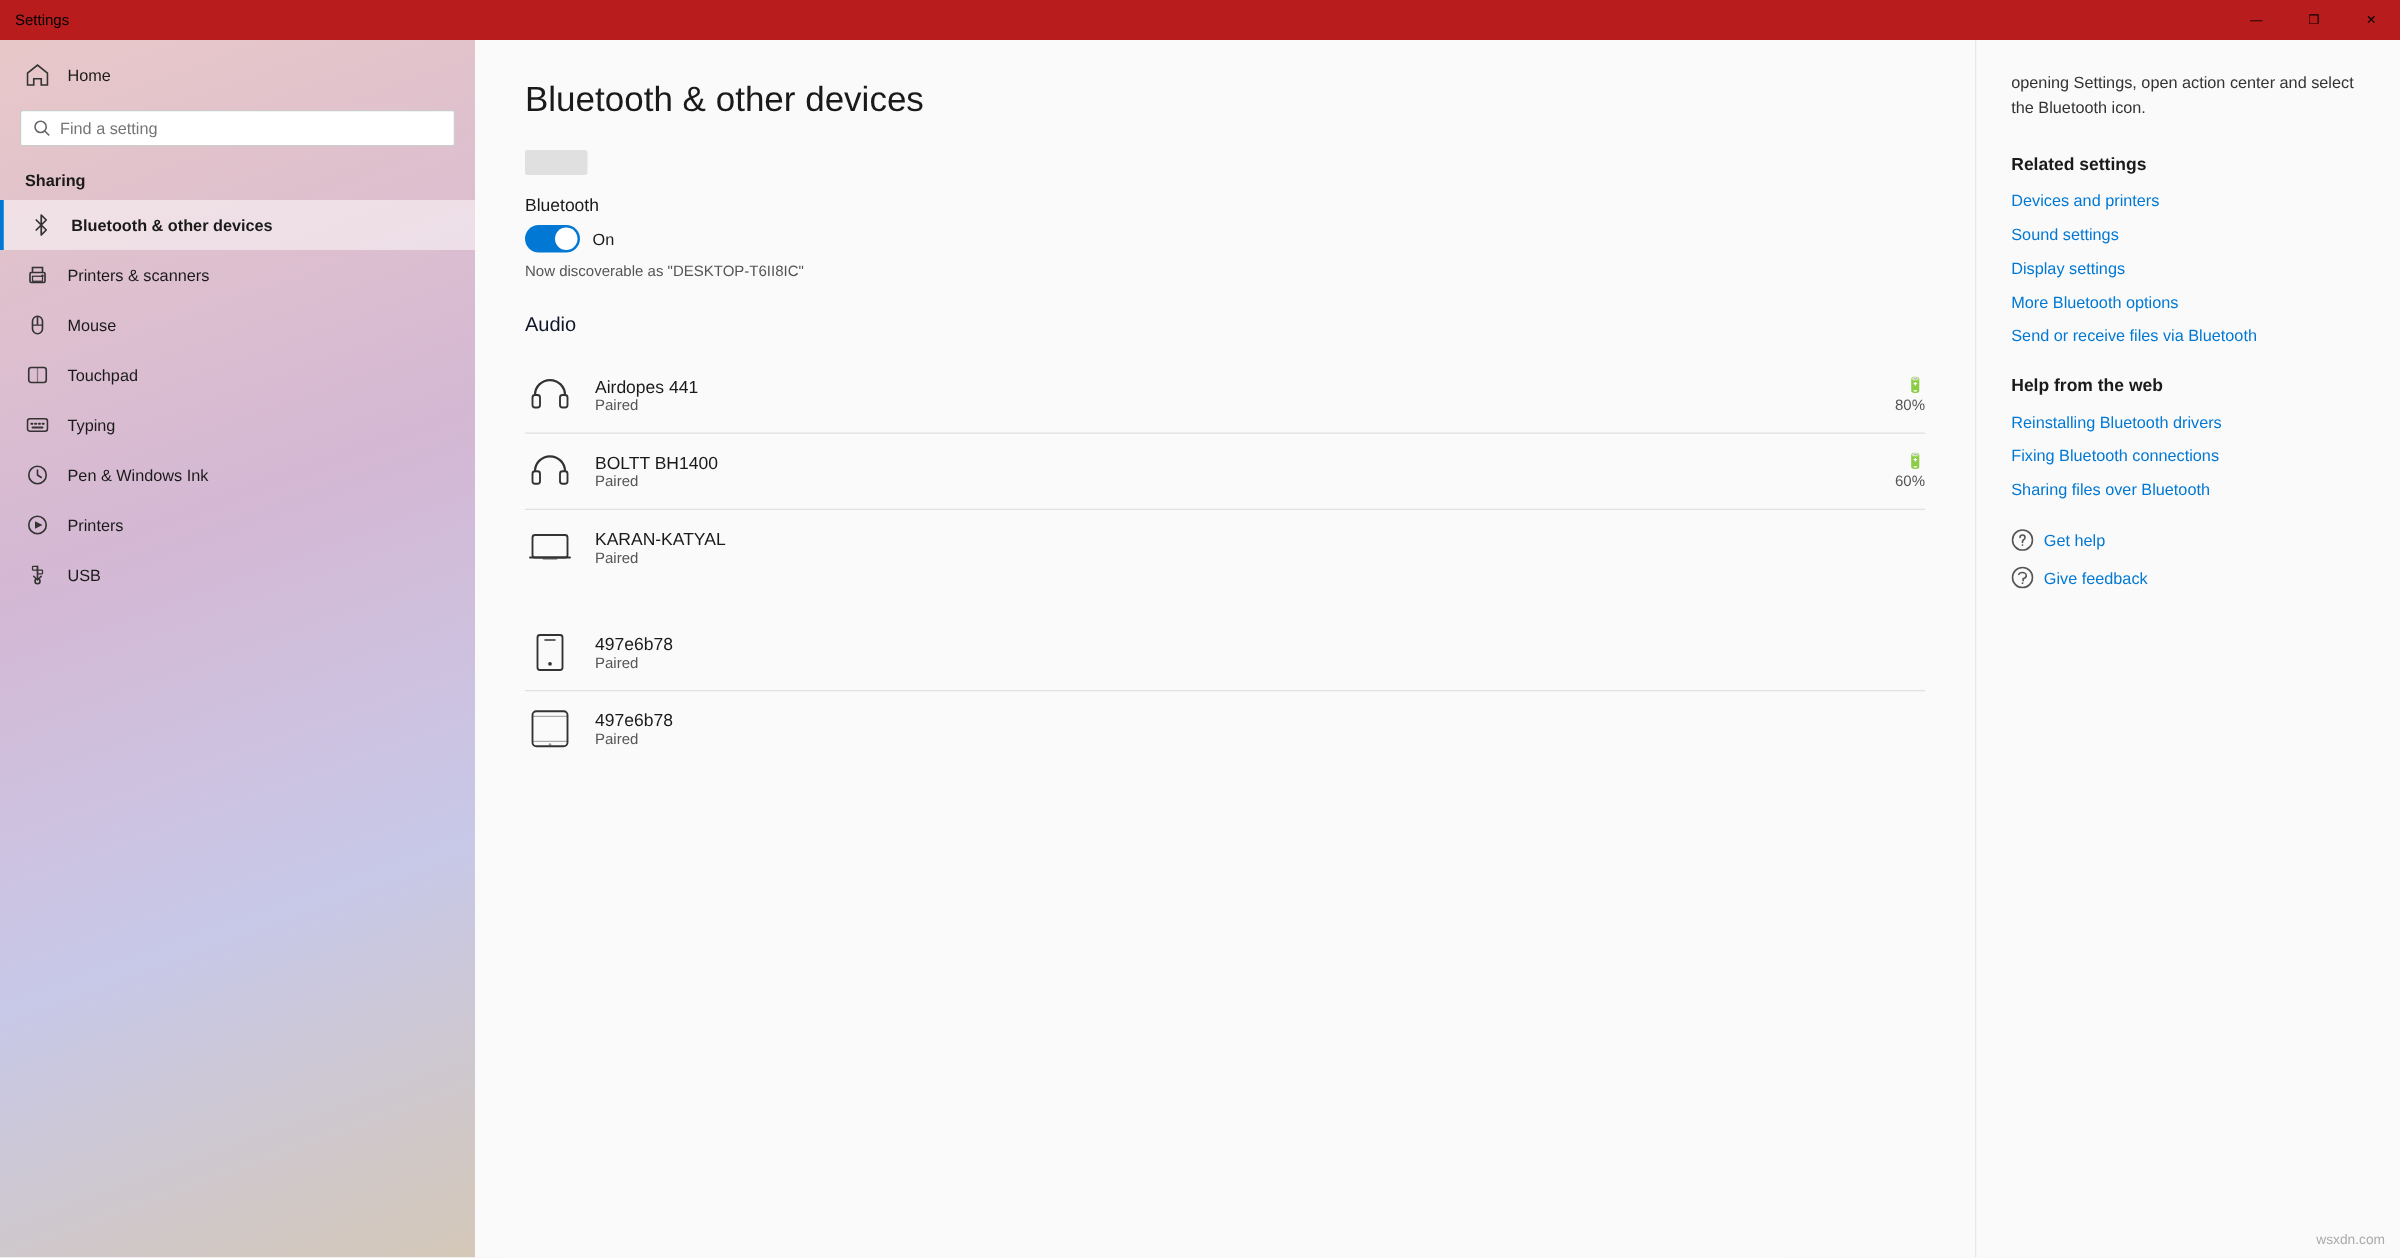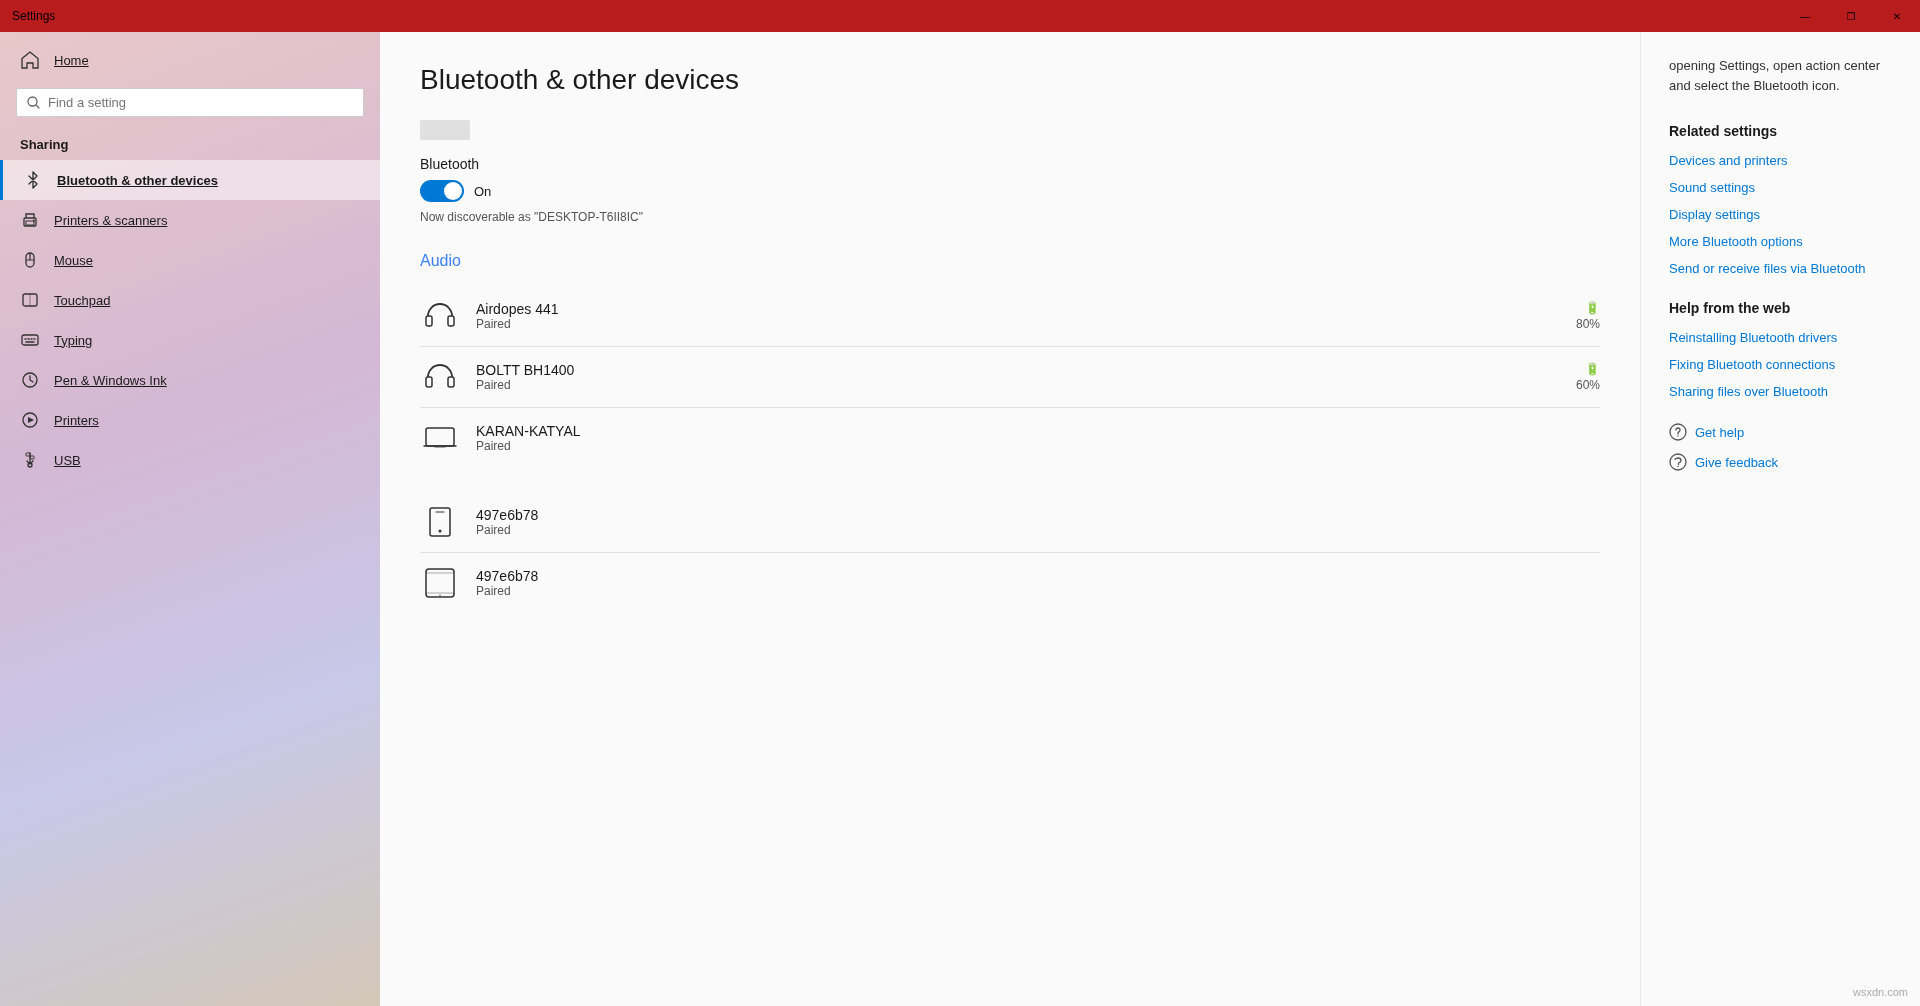--- a/index.html
+++ b/index.html
@@ -111,21 +111,20 @@
       display: flex;
       align-items: center;
       justify-content: center;
       font-size: 16px;
       color: #333;
       flex-shrink: 0;
     }
     .nav-label {
       font-size: 13px;
       color: #1a1a1a;
-      text-decoration: underline;
     }
 
     
     .content {
       flex: 1;
       background: #fafafa;
       overflow-y: auto;
       padding: 32px 40px;
     }
 
@@ -177,21 +176,21 @@
 
     .discoverable-text {
       font-size: 12px;
       color: #555;
       margin-bottom: 28px;
     }
 
     .section-title {
       font-size: 16px;
       font-weight: 400;
-      color: #3b82f6;
+      color: #0f172a;
       margin-bottom: 16px;
       margin-top: 8px;
     }
 
     .device-row {
       display: flex;
       align-items: center;
       padding: 10px 0;
       border-bottom: 1px solid #e0e0e0;
     }
@@ -224,21 +223,21 @@
       display: flex;
       flex-direction: column;
       align-items: flex-end;
       font-size: 12px;
       color: #555;
       gap: 2px;
     }
 
     
     .right-panel {
-      width: 280px;
+      width: 340px;
       background: #fafafa;
       padding: 24px 28px;
       border-left: 1px solid #e8e8e8;
       flex-shrink: 0;
       overflow-y: auto;
     }
 
     .right-panel-intro {
       font-size: 13px;
       color: #333;

